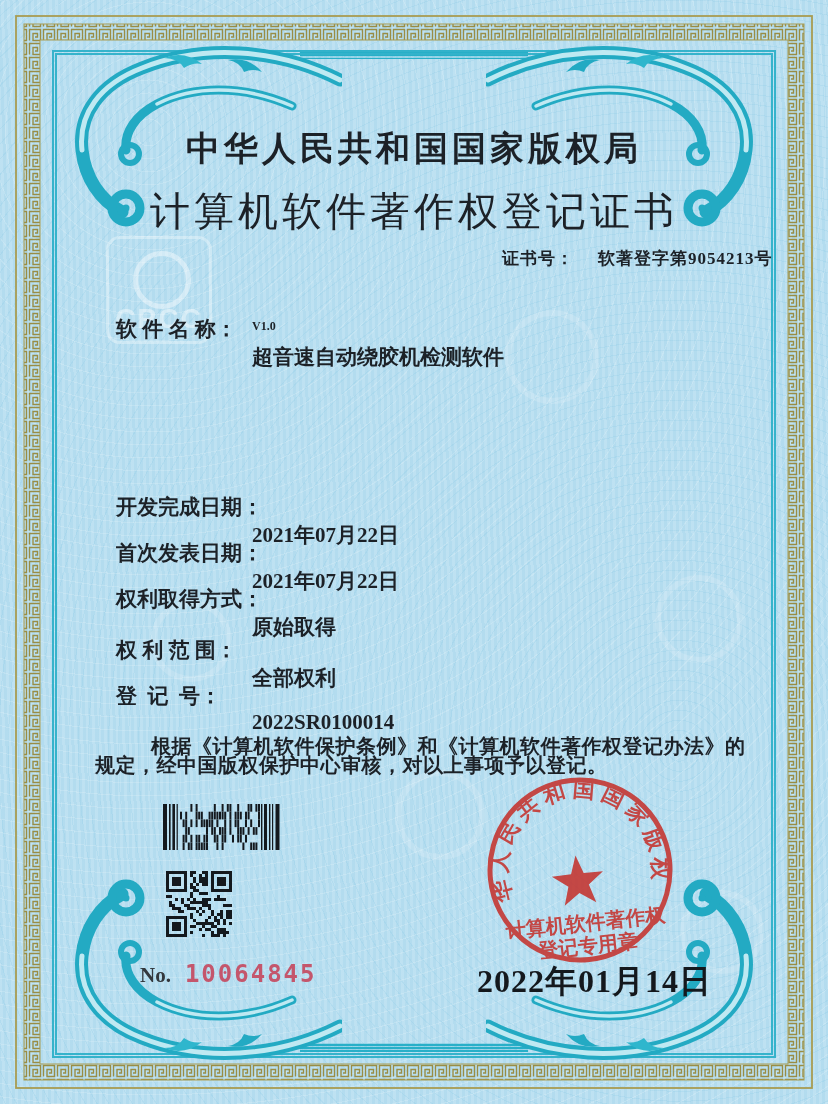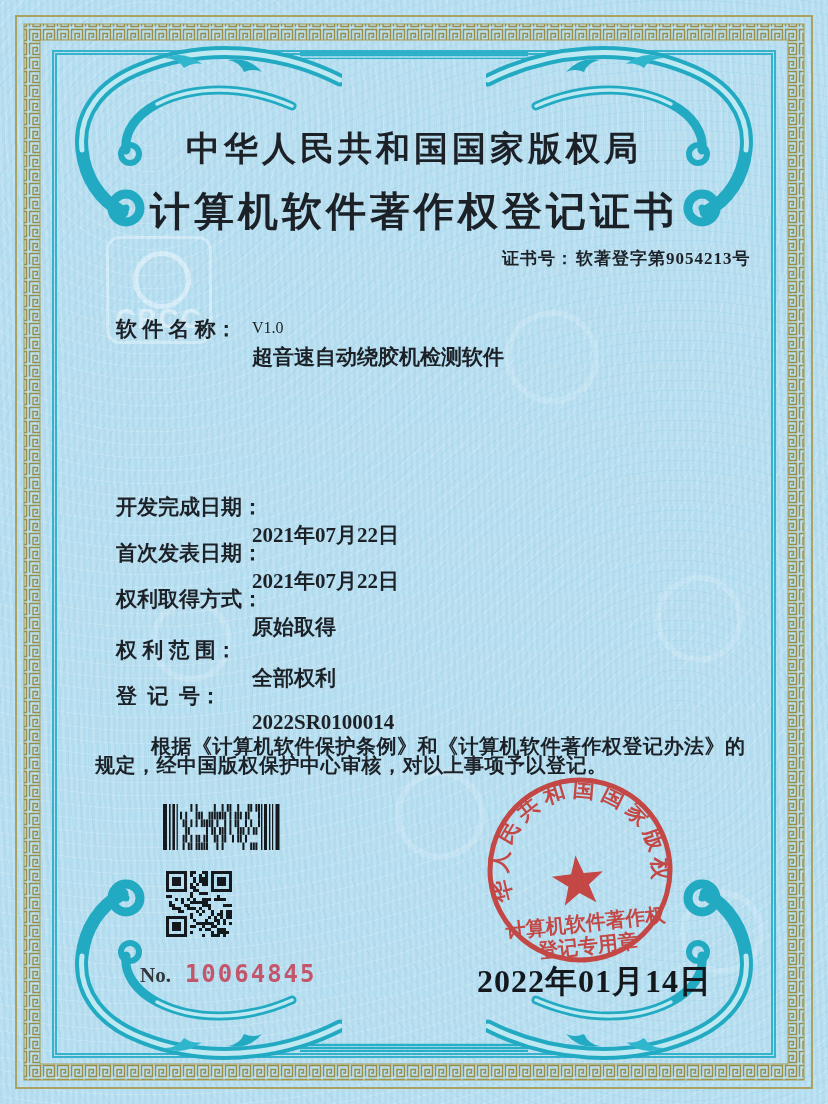--- a/index.html
+++ b/index.html
@@ -23,27 +23,27 @@
   .teal-band{
     position:absolute;height:9px;
     background:repeating-linear-gradient(0deg,#28afc8 0 1.5px,rgba(40,175,200,.25) 1.5px 3px);
   }
   .corner{position:absolute;width:300px;height:185px;}
   .corner.tr{transform:scaleX(-1);}
   .corner.bl{transform:scaleY(-1);}
   .corner.br{transform:scale(-1,-1);}
   
   .authority{left:0;right:0;top:126px;text-align:center;font-size:34px;font-weight:700;letter-spacing:4px;}
-  .cert-title{left:0;right:0;top:184px;text-align:center;font-size:40px;font-weight:700;letter-spacing:4px;}
+  .cert-title{left:0;right:0;top:184px;text-align:center;font-size:40px;font-weight:400;letter-spacing:4px;}
   .certno{left:502px;top:247px;font-size:17px;font-weight:700;letter-spacing:1px;}
-  .certno .v{margin-left:2px;}
+  .certno .v{margin-left:24px;}
   
   .row{position:absolute;left:95px;font-size:21px;font-weight:700;white-space:pre;}
   .row .val{position:absolute;left:157px;white-space:pre;}
-  .val2{left:252px;font-size:16px;font-weight:400;}
+  .val2{left:252px;font-size:12px;font-weight:700;}
   .stmt{position:absolute;font-size:20px;font-weight:700;letter-spacing:.5px;white-space:pre;}
   
   .serial{left:140px;top:960px;font-size:21px;font-weight:700;color:#33383d;}
   .serial .num{font-family:"DejaVu Sans Mono","Liberation Mono",monospace;
     color:#c4566c;font-size:24px;letter-spacing:2px;font-weight:700;margin-left:14px;}
   .issue-date{left:477px;top:960px;font-size:32px;font-weight:700;letter-spacing:1px;color:#14181d;}
   
   .wm-cpcc{left:106px;top:236px;width:100px;height:102px;border:3px solid rgba(255,255,255,.6);
     border-radius:14px;opacity:.55;}
   .wm-cpcc .c{position:absolute;left:24px;top:12px;width:48px;height:48px;border:5px solid rgba(255,255,255,.75);border-radius:50%;}

